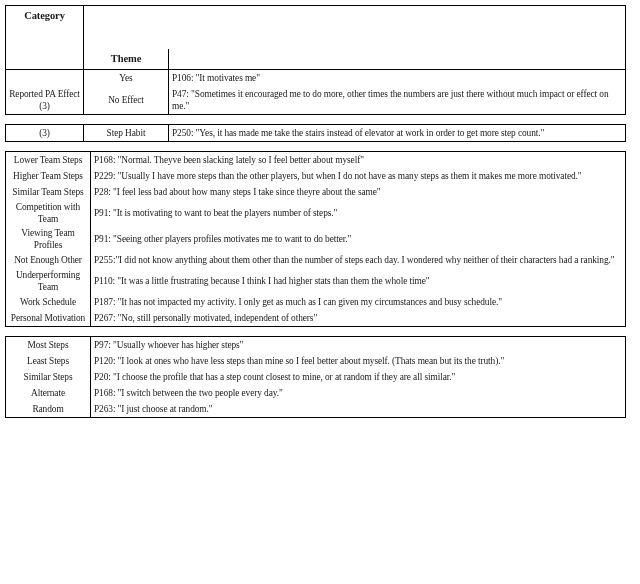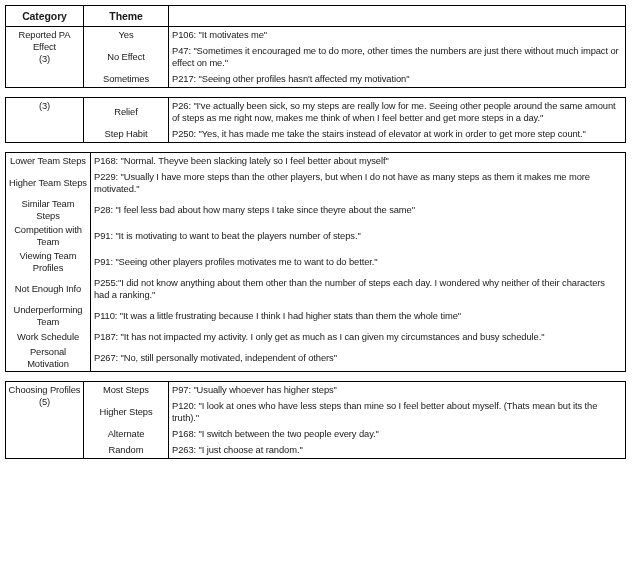--- a/index.html
+++ b/index.html
@@ -13,20 +13,21 @@
   body {
     font-family: "Liberation Sans", sans-serif;
     font-size: 9.4px;
     line-height: 12px;
     color: #1a1a1a;
     letter-spacing: -0.1px;
   }
   .page {
     padding: 5px 14px 0 5px;
     box-sizing: border-box;
+    font-family: Liberation Serif, serif;
   }
   .section {
     border: 1px solid #000000;
     margin-bottom: 9px;
     background: #ffffff;
   }
   .header-row {
     display: flex;
     border-bottom: 1px solid #000000;
     font-weight: bold;
@@ -39,37 +40,38 @@
   }
   .header-cell.cat {
     width: 78px;
     min-width: 78px;
     border-right: 1px solid #000000;
   }
   .header-cell.theme {
     width: 85px;
     min-width: 85px;
     border-right: 1px solid #000000;
+    margin-top: 43px;
   }
   .header-cell.example {
     flex: 1;
   }
   .section-body {
     display: flex;
     align-items: stretch;
   }
   .cat-cell {
     width: 78px;
     min-width: 78px;
     box-sizing: border-box;
     border-right: 1px solid #000000;
     display: flex;
     flex-direction: column;
     align-items: center;
-    justify-content: flex-start;
+    justify-content: flex-end;
     text-align: center;
     padding: 2px;
   }
   .rows {
     flex: 1;
     display: flex;
     flex-direction: column;
     justify-content: center;
   }
   .row {
@@ -115,43 +117,31 @@
                 <span>Yes</span>
               </div>
               <div class="example-cell">P106: "It motivates me"</div>
             </div>
             <div class="row">
               <div class="theme-cell">
                 <span>No Effect</span>
               </div>
               <div class="example-cell">P47: "Sometimes it encouraged me to do more, other times the numbers are just there without much impact or effect on me."</div>
             </div>
-            <div class="row">
-              <div class="theme-cell">
-                <span>Sometimes</span>
-              </div>
-              <div class="example-cell">P217: "Seeing other profiles hasn't affected my motivation"</div>
-            </div>
           </div>
         </div>
       </div>
       <div class="section">
         <div class="section-body">
           <div class="cat-cell">
             <div>(3)</div>
           </div>
           <div class="rows">
             <div class="row">
               <div class="theme-cell">
-                <span>Relief</span>
-              </div>
-              <div class="example-cell">P26: "I've actually been sick, so my steps are really low for me. Seeing other people around the same amount of steps as me right now, makes me think of when I feel better and get more steps in a day."</div>
-            </div>
-            <div class="row">
-              <div class="theme-cell">
                 <span>Step Habit</span>
               </div>
               <div class="example-cell">P250: "Yes, it has made me take the stairs instead of elevator at work in order to get more step count."</div>
             </div>
           </div>
         </div>
       </div>
       <div class="section">
         <div class="section-body">
           <div class="rows">
@@ -180,21 +170,21 @@
               <div class="example-cell">P91: "It is motivating to want to beat the players number of steps."</div>
             </div>
             <div class="row">
               <div class="theme-cell">
                 <span>Viewing Team Profiles</span>
               </div>
               <div class="example-cell">P91: "Seeing other players profiles motivates me to want to do better."</div>
             </div>
             <div class="row">
               <div class="theme-cell">
-                <span>Not Enough Info</span>
+                <span>Not Enough Other</span>
               </div>
               <div class="example-cell">P255:"I did not know anything about them other than the number of steps each day. I wondered why neither of their characters had a ranking."</div>
             </div>
             <div class="row">
               <div class="theme-cell">
                 <span>Underperforming Team</span>
               </div>
               <div class="example-cell">P110: "It was a little frustrating because I think I had higher stats than them the whole time"</div>
             </div>
             <div class="row">
@@ -207,36 +197,38 @@
               <div class="theme-cell">
                 <span>Personal Motivation</span>
               </div>
               <div class="example-cell">P267: "No, still personally motivated, independent of others"</div>
             </div>
           </div>
         </div>
       </div>
       <div class="section">
         <div class="section-body">
-          <div class="cat-cell">
-            <div>Choosing Profiles</div>
-            <div>(5)</div>
-          </div>
           <div class="rows">
             <div class="row">
               <div class="theme-cell">
                 <span>Most Steps</span>
               </div>
               <div class="example-cell">P97: "Usually whoever has higher steps"</div>
             </div>
             <div class="row">
               <div class="theme-cell">
-                <span>Higher Steps</span>
+                <span>Least Steps</span>
               </div>
               <div class="example-cell">P120: "I look at ones who have less steps than mine so I feel better about myself. (Thats mean but its the truth)."</div>
+            </div>
+            <div class="row">
+              <div class="theme-cell">
+                <span>Similar Steps</span>
+              </div>
+              <div class="example-cell">P20: "I choose the profile that has a step count closest to mine, or at random if they are all similar."</div>
             </div>
             <div class="row">
               <div class="theme-cell">
                 <span>Alternate</span>
               </div>
               <div class="example-cell">P168: "I switch between the two people every day."</div>
             </div>
             <div class="row">
               <div class="theme-cell">
                 <span>Random</span>

